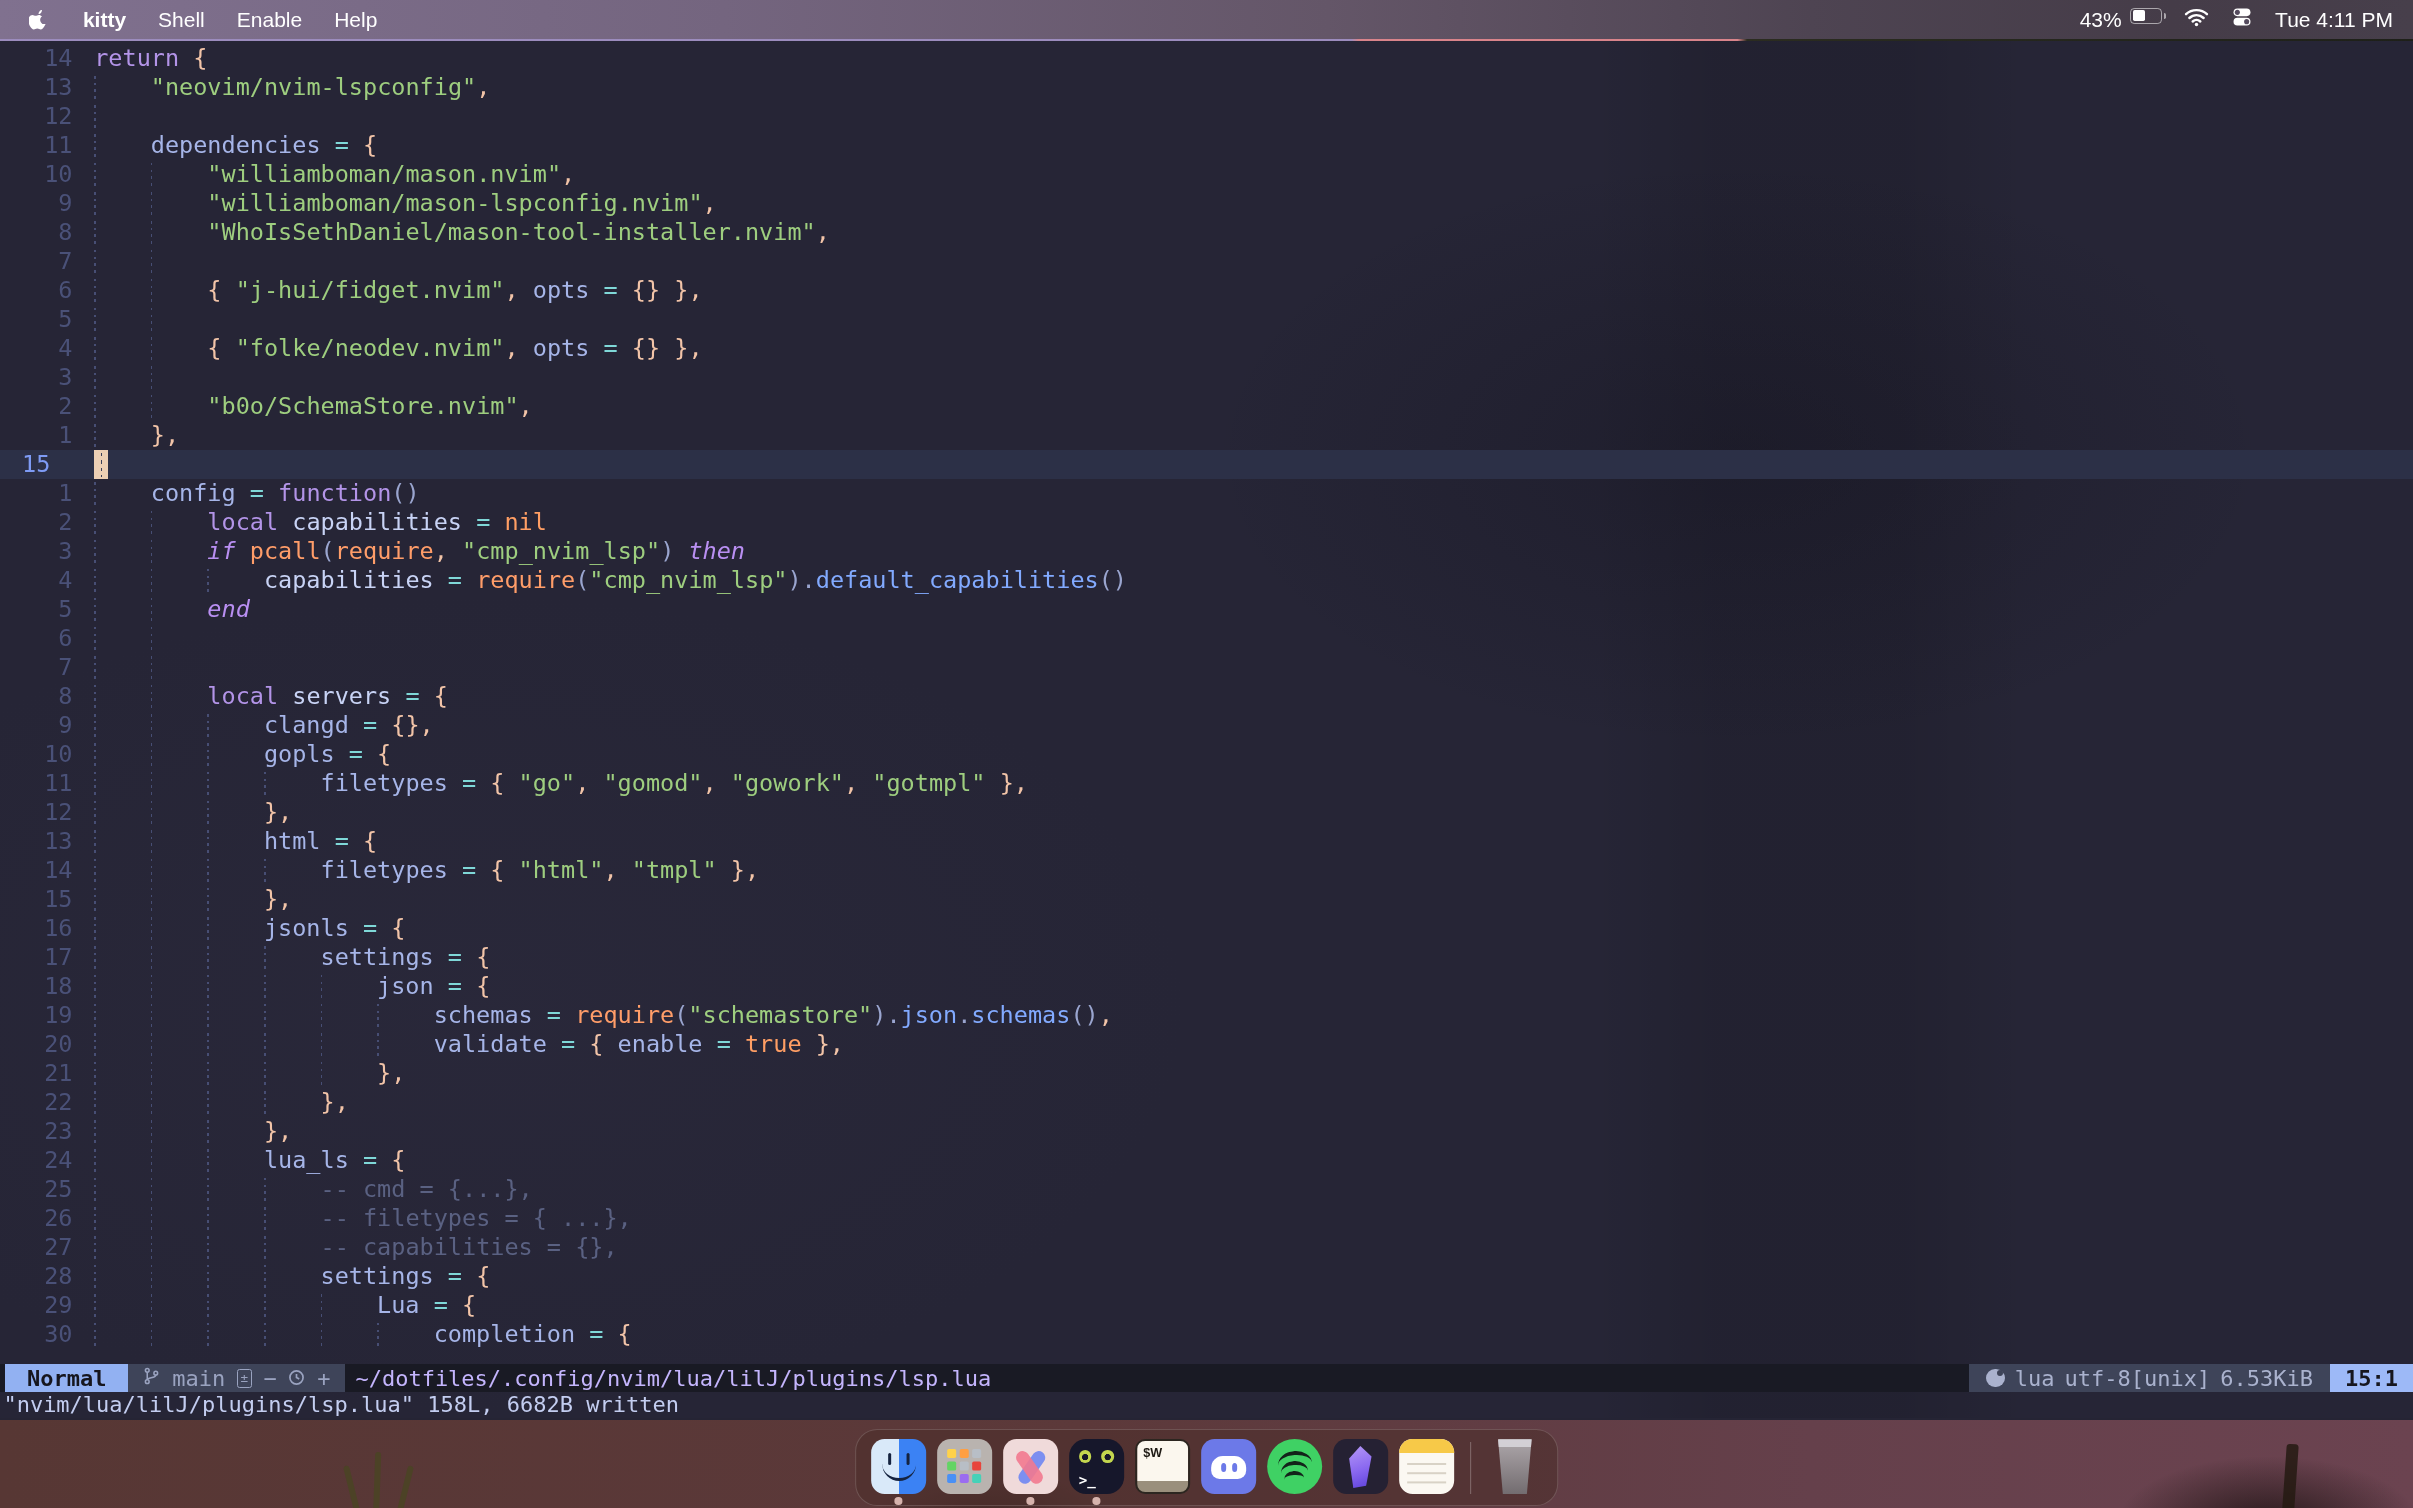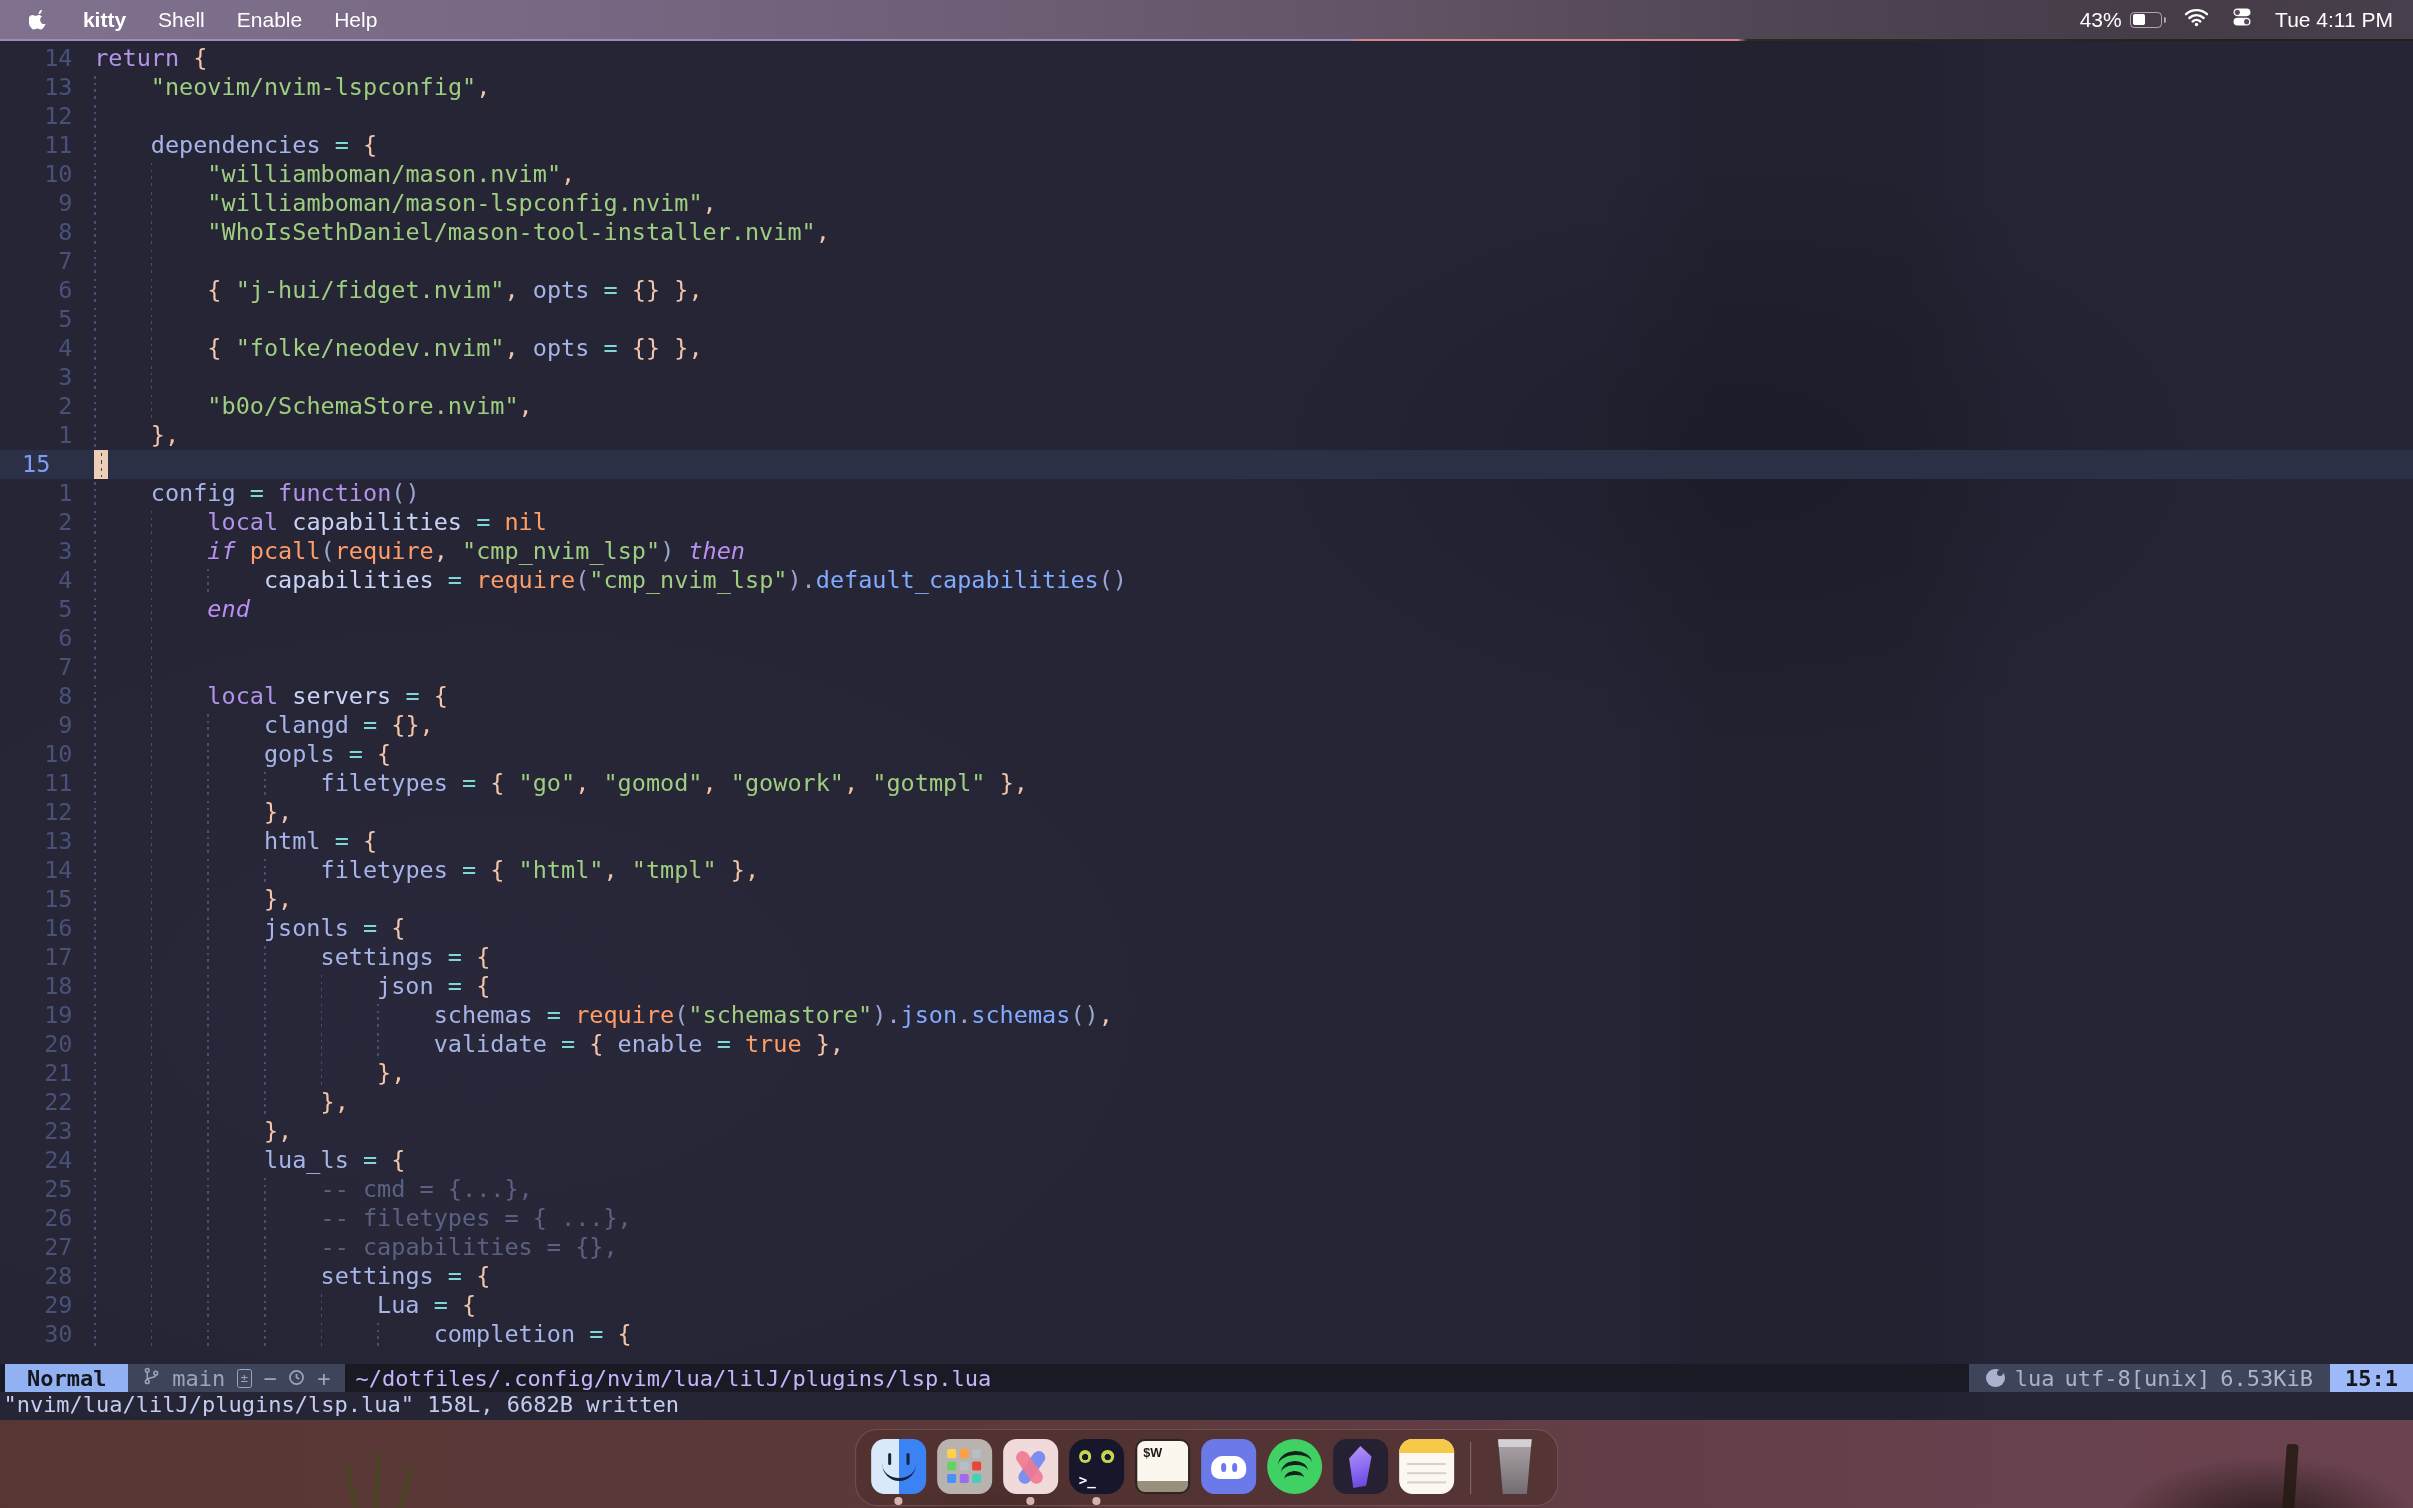--- a/index.html
+++ b/index.html
@@ -8,21 +8,21 @@
 
   
   .menubar{position:absolute;top:0;left:0;width:100%;height:39px;display:flex;align-items:center;justify-content:space-between;
     background:linear-gradient(90deg,#80718f 0%,#74657f 30%,#645668 55%,#4e4452 75%,#453c48 90%,#473f4b 100%);
     color:#fff;font-size:21px}
   .mb-left{display:flex;align-items:flex-end;gap:0;padding-left:28.5px}
   .apple{width:20px;height:23.5px;margin-right:18.4px;display:flex;align-items:center}
   .mb-item{padding:0 16px;font-weight:400}
   .mb-item.app-name{font-weight:700}
   .mb-right{display:flex;align-items:center;gap:22px;padding-right:20px}
-  .bat-wrap{display:flex;align-items:center;gap:8.4px}
+  .bat-wrap{display:flex;align-items:flex-start;gap:8.4px}
   .bat{width:32px;height:16px;border:1.7px solid rgba(255,255,255,.55);border-radius:4.2px;position:relative}
   .bat::before{content:"";position:absolute;left:1.7px;top:1.7px;bottom:1.7px;width:42%;background:#fff;border-radius:1.7px}
   .bat::after{content:"";position:absolute;right:-5px;top:4.2px;width:2.5px;height:5.9px;background:rgba(255,255,255,.55);border-radius:0 1.7px 1.7px 0}
   .mb-time{font-size:21px}
 
   
   .strip{position:absolute;top:39px;left:0;width:100%;height:4.2px;
     background:linear-gradient(90deg,#9c8cbe 0%,#9c8cbe 56%,#d9848b 56.3%,#d9848b 72%,#2b2c20 72.4%,#23251c 88%,#1e2019 100%)}
 
   

